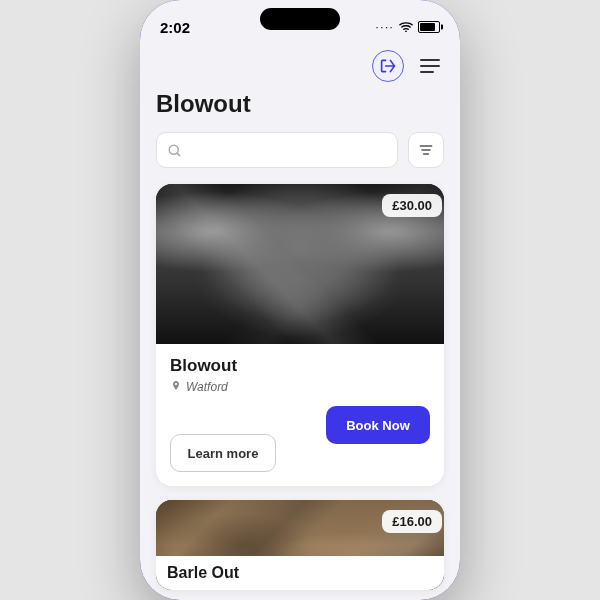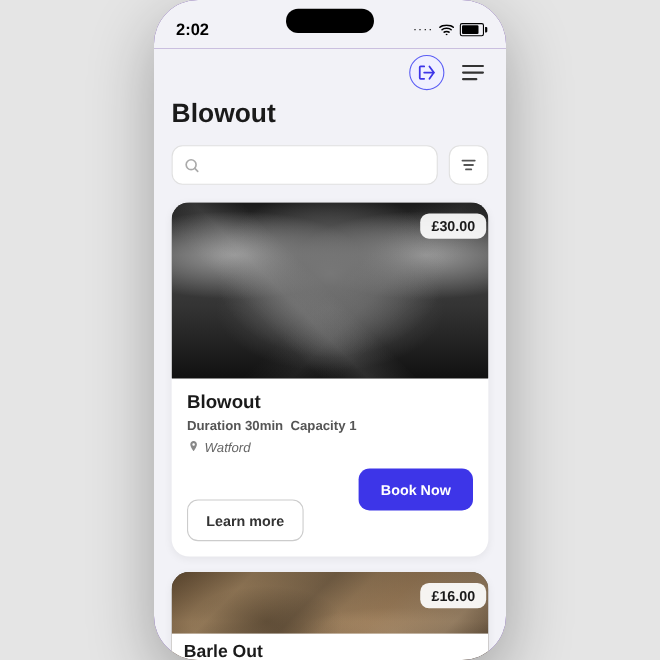--- a/index.html
+++ b/index.html
@@ -408,23 +408,20 @@
       </div>
     </div>
 
     <div class="service-card">
       <div class="card-image-wrap">
         <div class="blowout-hair"></div>
         <div class="price-badge">£30.00</div>
       </div>
       <div class="card-body">
         <div class="card-title">Blowout</div>
-        <div class="card-meta">
-          <span>Duration</span>&nbsp;<span>30min</span>&nbsp;&nbsp;<span>Capacity</span>&nbsp;<span>1</span>
-        </div>
         <div class="card-location">
           <svg class="location-pin" viewBox="0 0 12 16" fill="none">
             <path d="M6 0C3.79 0 2 1.79 2 4c0 3 4 8 4 8s4-5 4-8c0-2.21-1.79-4-4-4zm0 5.5C5.17 5.5 4.5 4.83 4.5 4S5.17 2.5 6 2.5 7.5 3.17 7.5 4 6.83 5.5 6 5.5z" fill="#888"></path>
           </svg>
           <span>Watford</span>
         </div>
         <div class="card-actions">
           <button class="btn-learn">Learn more</button>
           <button class="btn-book">Book Now</button>
         </div>

